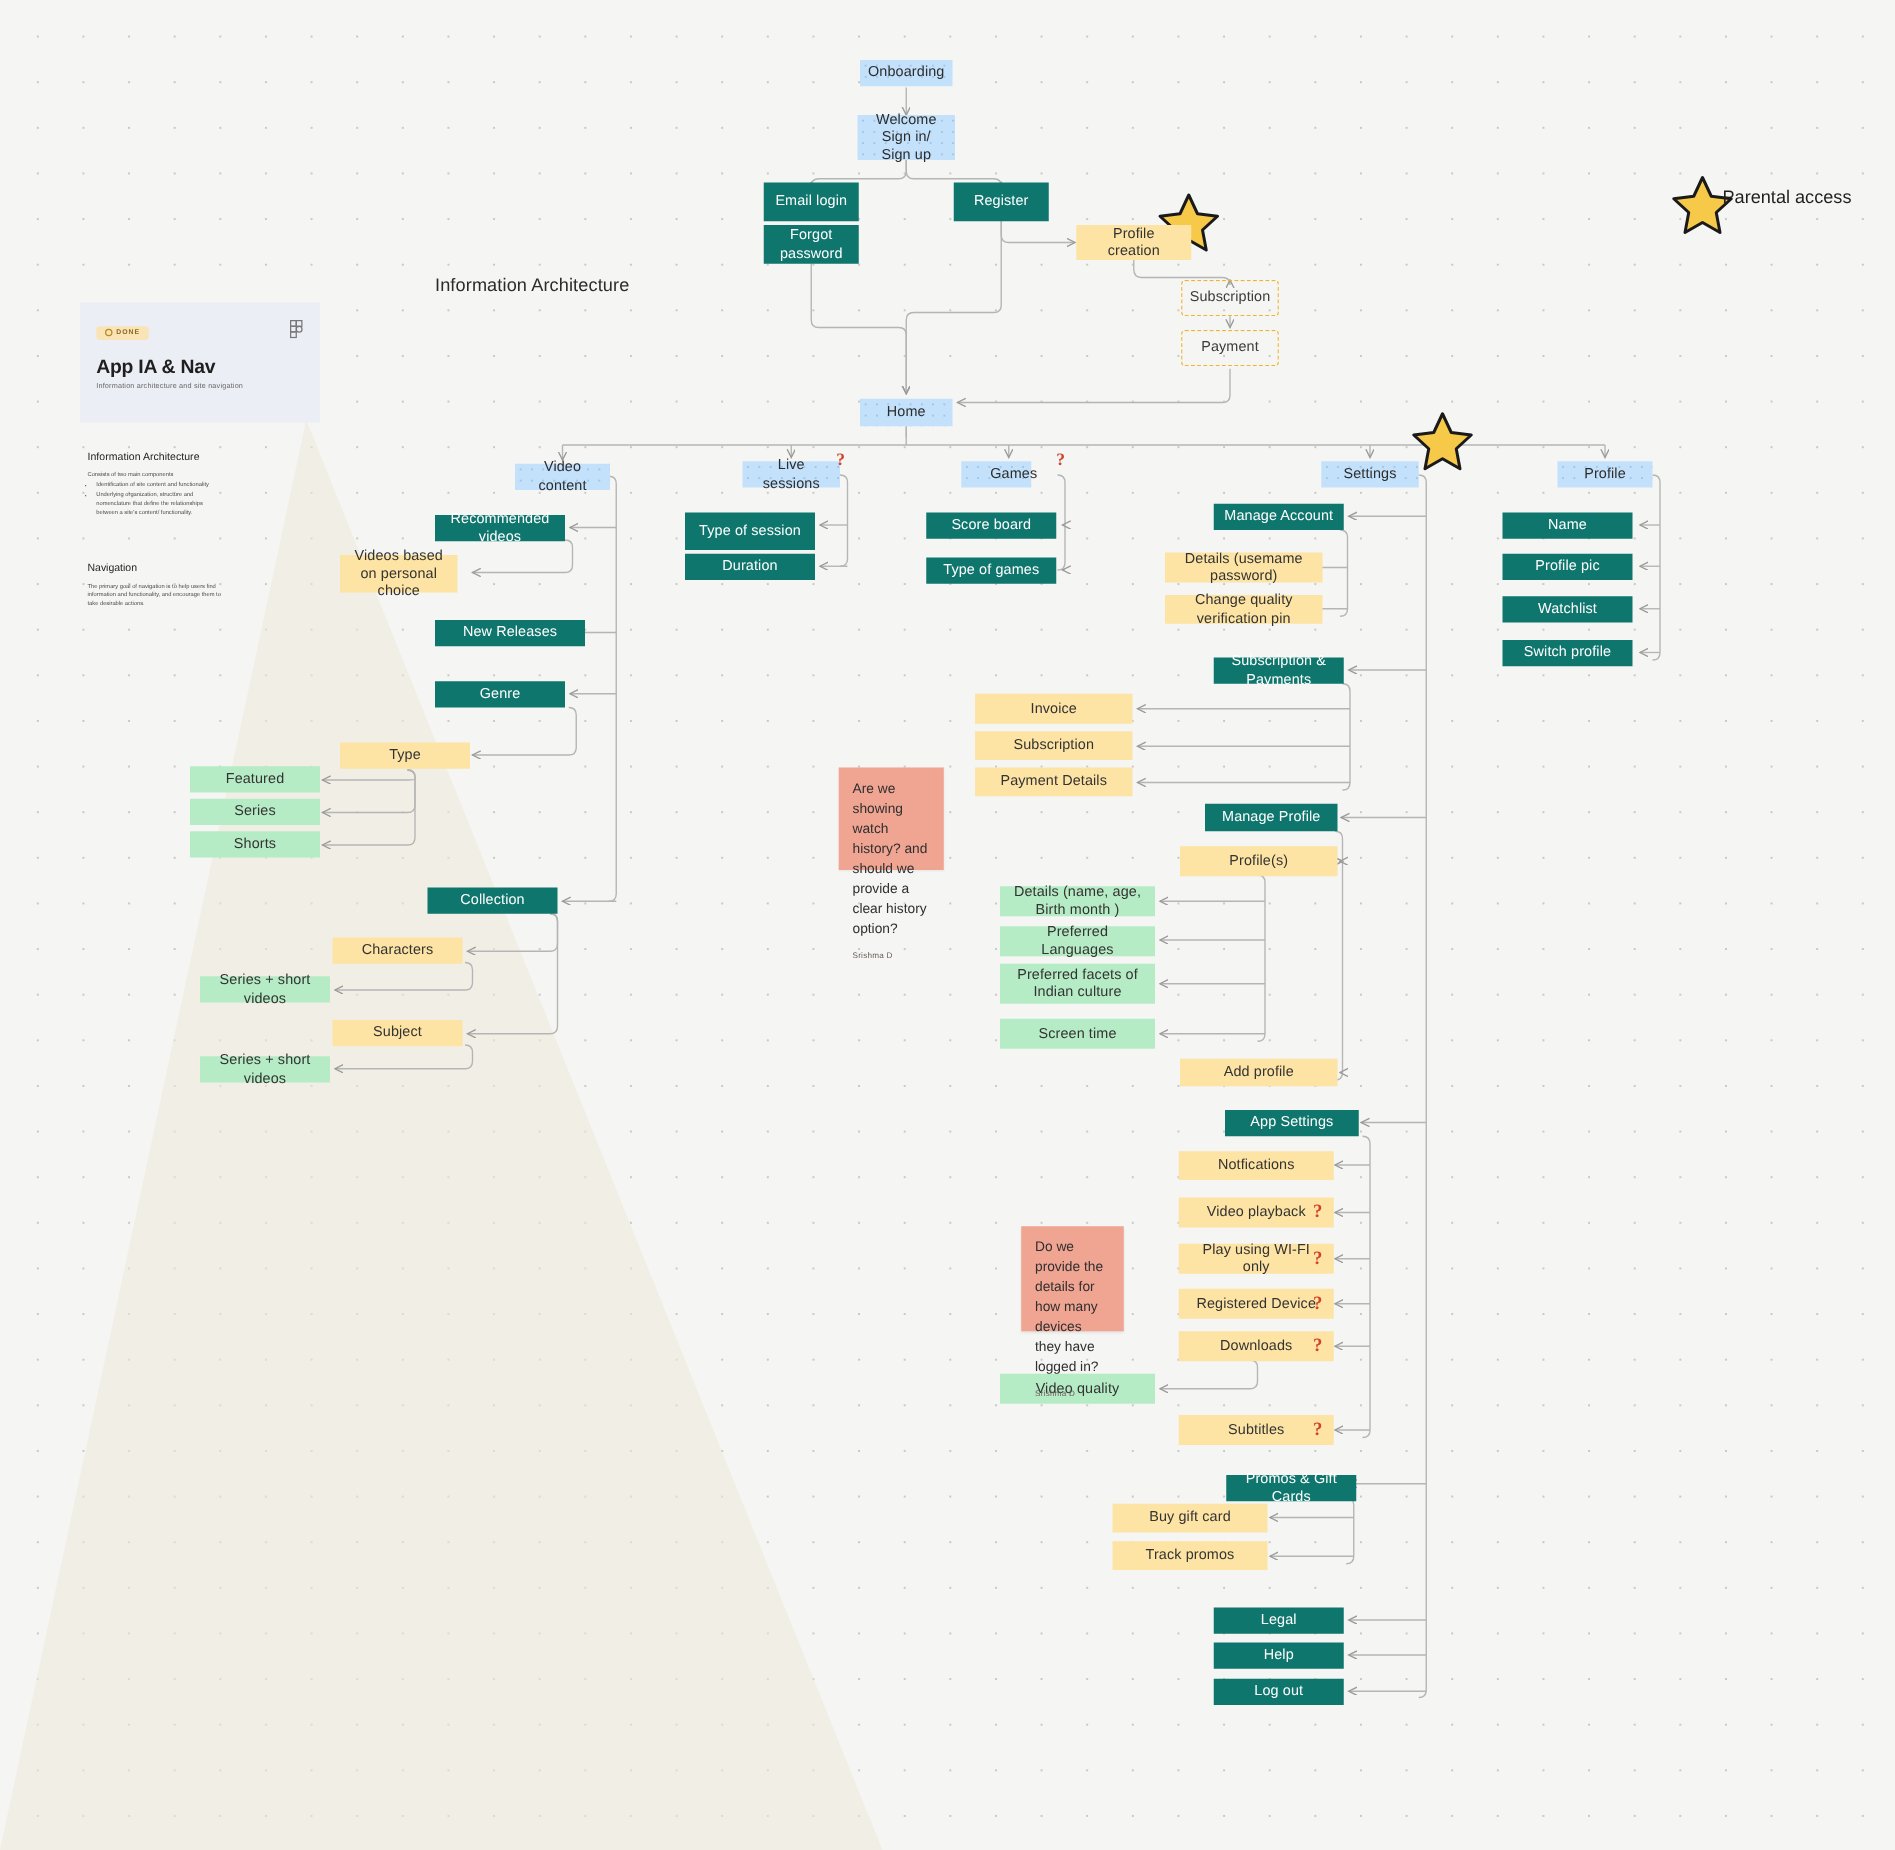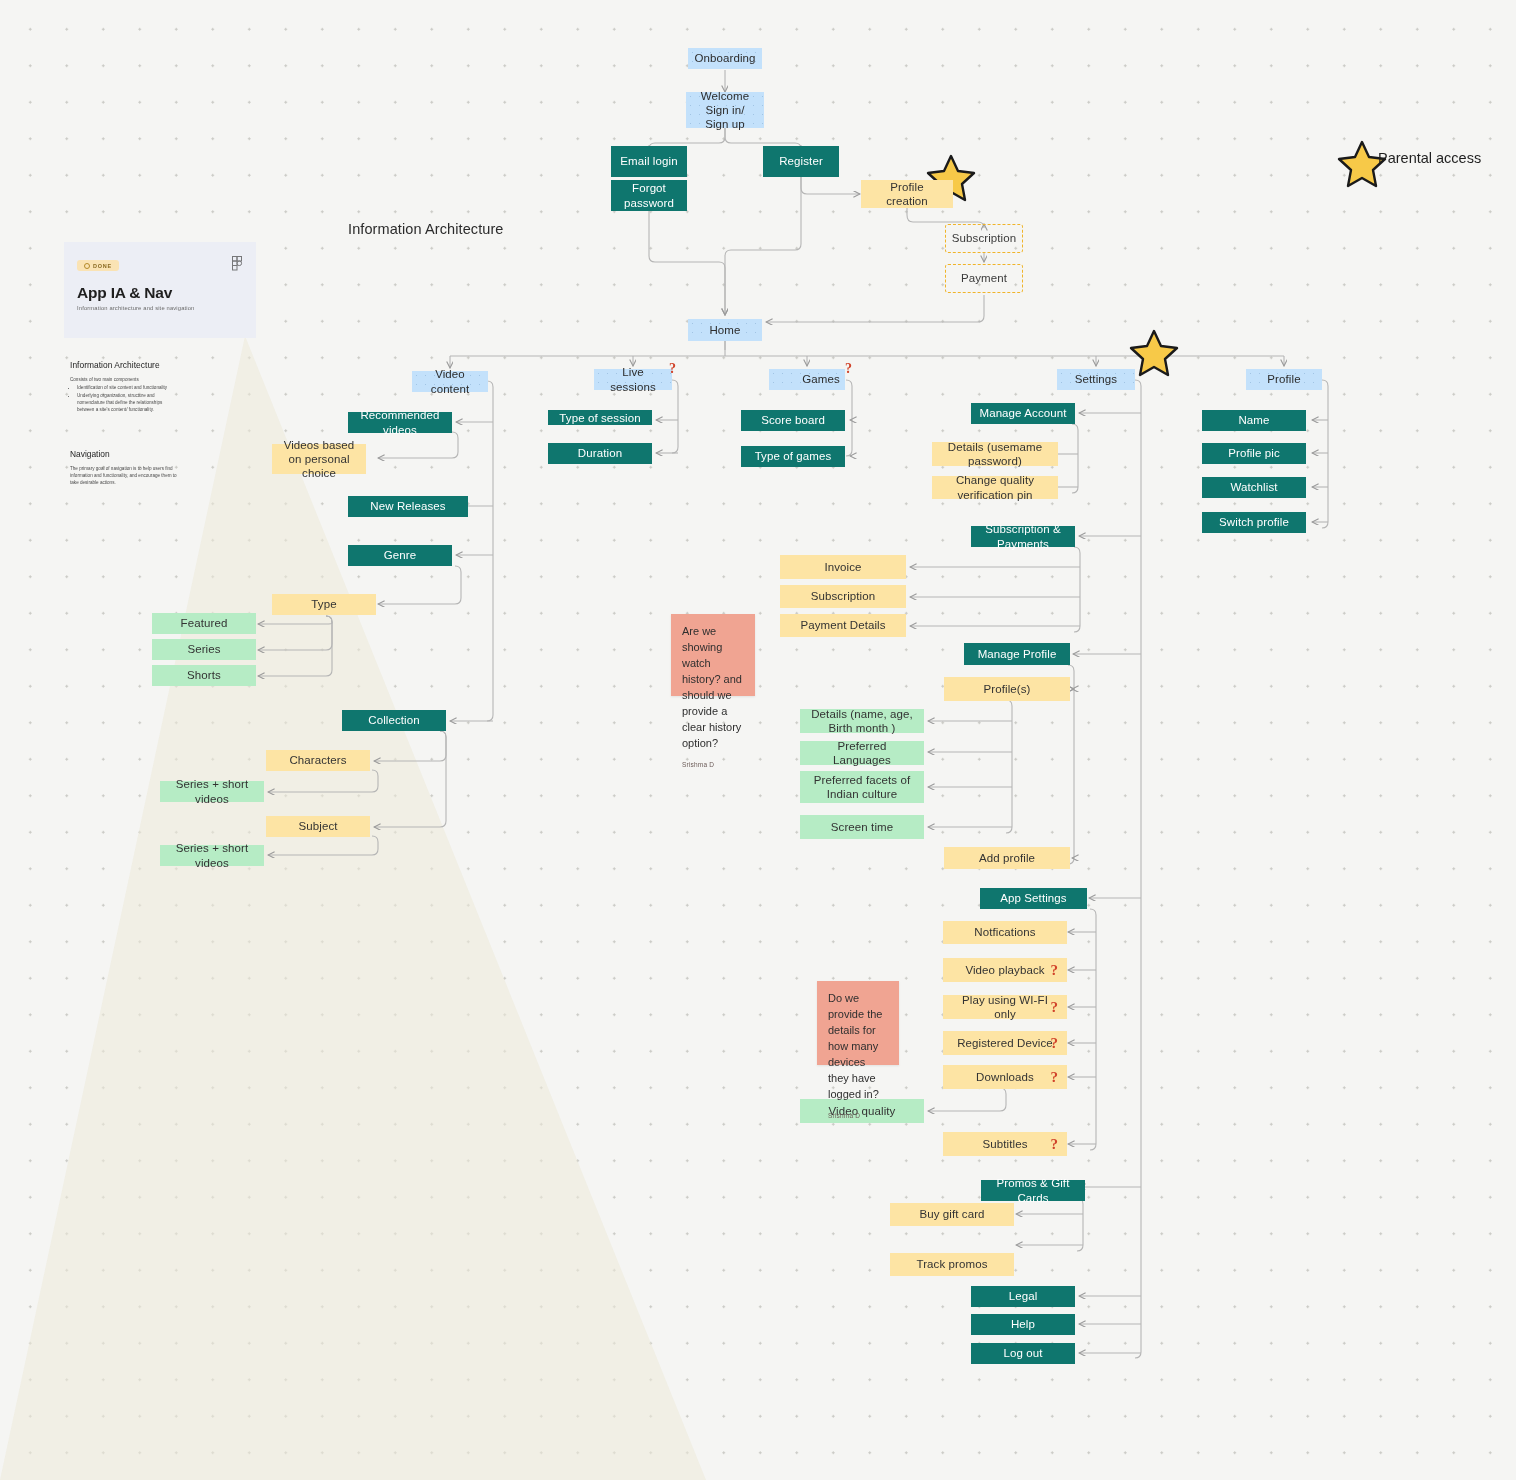--- a/index.html
+++ b/index.html
@@ -351,24 +351,24 @@
   <div class="node n-green" style="left:152px;top:639px;width:104px;height:21px;">Series</div>
   <div class="node n-green" style="left:152px;top:665px;width:104px;height:21px;">Shorts</div>
   <div class="node n-blue" style="left:342px;top:710px;width:104px;height:21px;">Collection</div>
   <div class="node n-yellow" style="left:266px;top:750px;width:104px;height:21px;">Characters</div>
   <div class="node n-green" style="left:160px;top:781px;width:104px;height:21px;">Series + short videos</div>
   <div class="node n-yellow" style="left:266px;top:816px;width:104px;height:21px;">Subject</div>
   <div class="node n-green" style="left:160px;top:845px;width:104px;height:21px;">Series + short videos</div>
 
   <div class="node n-lightblue" style="left:594px;top:369px;width:78px;height:21px;">Live sessions</div>
   <span class="qm" style="left:669px;top:361px;">?</span>
-  <div class="node n-blue" style="left:548px;top:410px;width:104px;height:15px;">Type of session</div>
+  <div class="node n-blue" style="left:548px;top:410px;width:104px;height:30px;">Type of session</div>
   <div class="node n-blue" style="left:548px;top:443px;width:104px;height:21px;">Duration</div>
 
-  <div class="node n-lightblue" style="left:769px;top:369px;width:76px;height:21px;padding-left:36px;">Games</div>
+  <div class="node n-lightblue" style="left:769px;top:369px;width:56px;height:21px;padding-left:36px;">Games</div>
   <span class="qm" style="left:845px;top:361px;">?</span>
   <div class="node n-blue" style="left:741px;top:410px;width:104px;height:21px;">Score board</div>
   <div class="node n-blue" style="left:741px;top:446px;width:104px;height:21px;">Type of games</div>
 
   <div class="node n-lightblue" style="left:1057px;top:369px;width:78px;height:21px;">Settings</div>
   <div class="node n-blue" style="left:971px;top:403px;width:104px;height:21px;">Manage Account</div>
   <div class="node n-yellow" style="left:932px;top:442px;width:126px;height:24px;">Details (usemame password)</div>
   <div class="node n-yellow" style="left:932px;top:476px;width:126px;height:23px;">Change  quality verification pin</div>
   <div class="node n-blue" style="left:971px;top:526px;width:104px;height:21px;">Subscription &amp; Payments</div>
   <div class="node n-yellow" style="left:780px;top:555px;width:126px;height:24px;">Invoice</div>
@@ -401,21 +401,21 @@
     <span class="qm-in">?</span>
   </div>
   <div class="node n-green" style="left:800px;top:1099px;width:124px;height:24px;">Video quality</div>
   <div class="node n-yellow" style="left:943px;top:1132px;width:124px;height:24px;">
     <span>Subtitles</span>
     <span class="qm-in">?</span>
   </div>
 
   <div class="node n-blue" style="left:971px;top:1180px;width:104px;height:21px;margin-left:10px;">Promos &amp; Gift Cards</div>
   <div class="node n-yellow" style="left:890px;top:1203px;width:124px;height:23px;">Buy gift card</div>
-  <div class="node n-yellow" style="left:890px;top:1233px;width:124px;height:23px;margin-top:20px;">Track promos</div>
+  <div class="node n-yellow" style="left:890px;top:1233px;width:124px;height:23px;">Track promos</div>
   <div class="node n-blue" style="left:971px;top:1286px;width:104px;height:21px;">Legal</div>
   <div class="node n-blue" style="left:971px;top:1314px;width:104px;height:21px;">Help</div>
   <div class="node n-blue" style="left:971px;top:1343px;width:104px;height:21px;">Log out</div>
 
   <div class="node n-lightblue" style="left:1246px;top:369px;width:76px;height:21px;">Profile</div>
   <div class="node n-blue" style="left:1202px;top:410px;width:104px;height:21px;">Name</div>
   <div class="node n-blue" style="left:1202px;top:443px;width:104px;height:21px;">Profile pic</div>
   <div class="node n-blue" style="left:1202px;top:477px;width:104px;height:21px;">Watchlist</div>
   <div class="node n-blue" style="left:1202px;top:512px;width:104px;height:21px;">Switch profile</div>
 </div>

